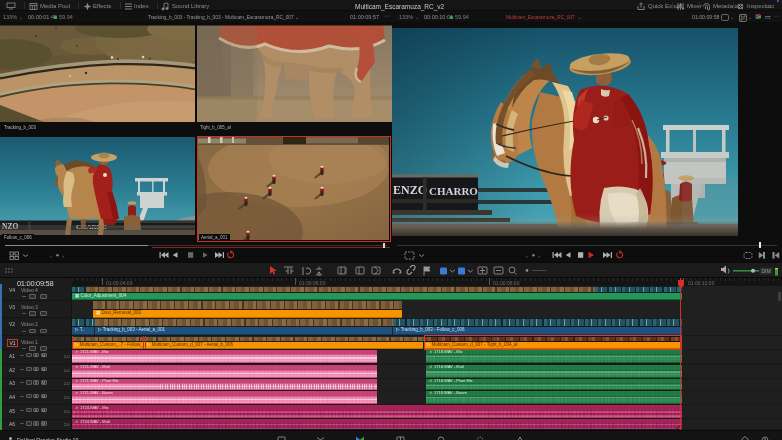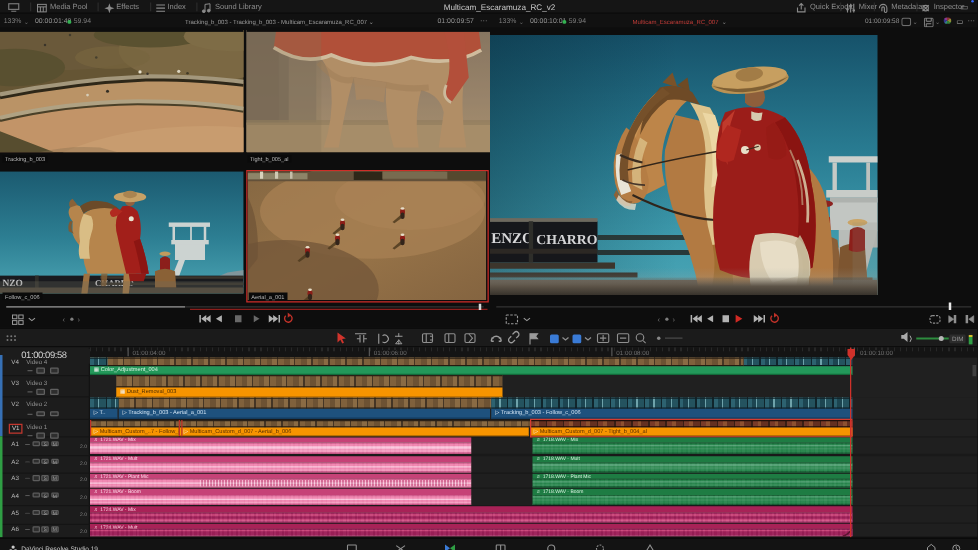--- a/index.html
+++ b/index.html
@@ -324,21 +324,21 @@
  <rect x="160" y="0" width="31" height="7" fill="#55482e"></rect>
 
  <use href="#rider" x="124" y="31"></use>
  <use href="#rider" x="76" y="40"></use>
  <use href="#rider" x="72" y="52"></use>
  <use href="#rider" x="124" y="52"></use>
  <use href="#rider" x="48" y="62"></use>
  <use href="#rider" x="50" y="96"></use>
 </svg>
 </div>
-<div id="bigview" class="abs" style="left:392px;top:28px;width:310px;height:208px;overflow:hidden;">
+<div id="bigview" class="abs" style="left:392px;top:28px;width:346px;height:208px;overflow:hidden;">
 <svg width="390" height="208" viewBox="0 0 390 208">
  <defs>
   <linearGradient id="bsky" x1="0" y1="0" x2="0" y2="1">
    <stop offset="0" stop-color="#16526a"></stop>
             <stop offset="0.45" stop-color="#297c92"></stop>
             <stop offset="0.8" stop-color="#3f9cae"></stop>
             <stop offset="1" stop-color="#4aa5b5"></stop>
   </linearGradient>
   <linearGradient id="dustg" x1="0" y1="0" x2="0" y2="1">
    <stop offset="0" stop-color="#9aa3a0" stop-opacity="0"></stop>

